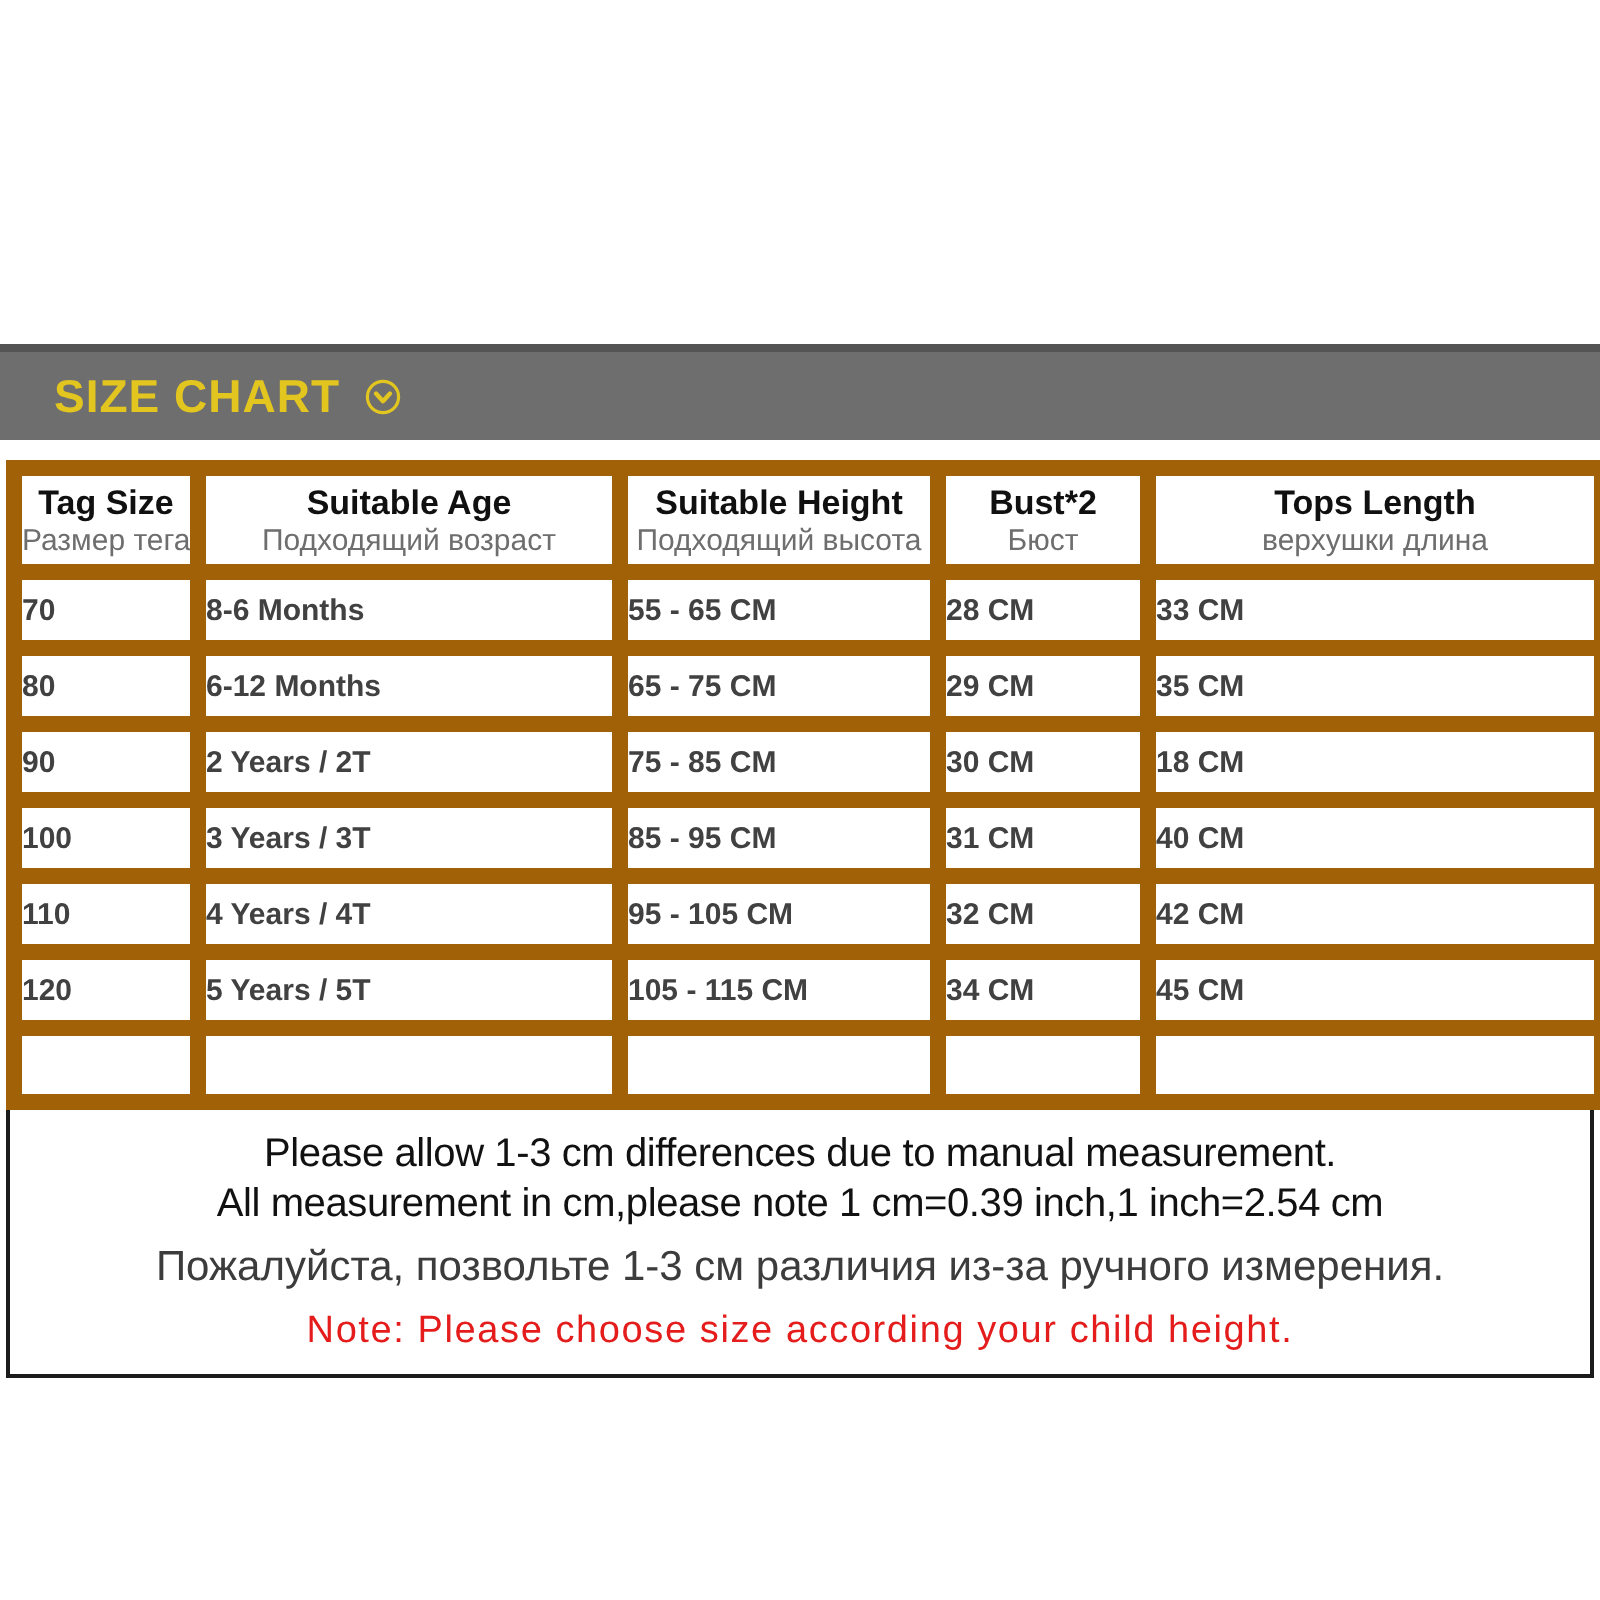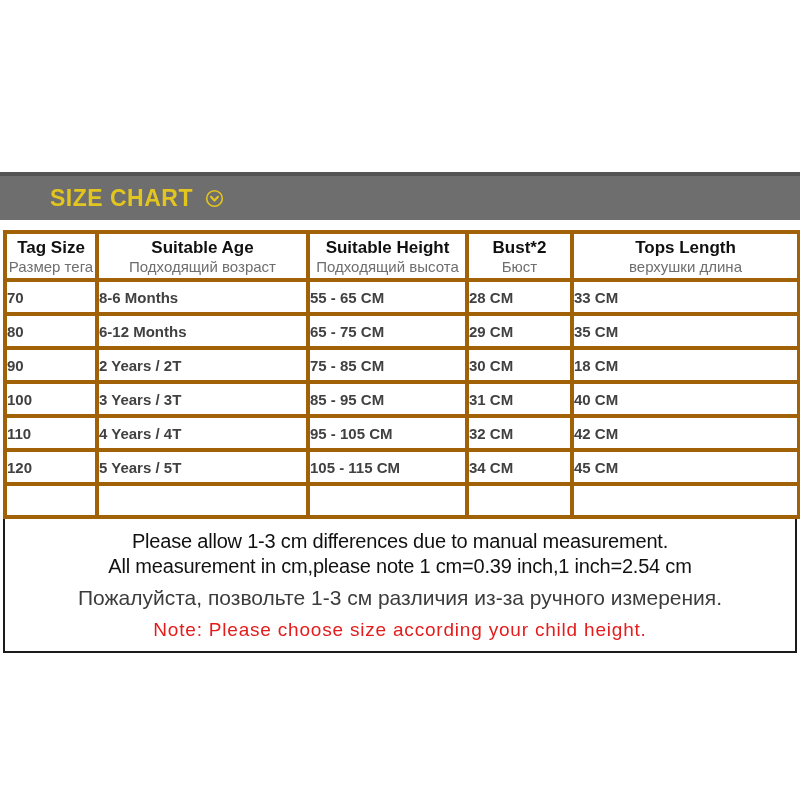--- a/index.html
+++ b/index.html
@@ -14,21 +14,21 @@
     background: #ffffff;
     overflow: hidden;
   }
   .header-bar {
     margin-top: 172px;
     height: 44px;
     background: #6e6e6e;
     border-top: 4px solid #545454;
     display: flex;
     align-items: center;
-    padding-left: 50px;
+    padding-left: 27px;
   }
   .header-title {
     color: #e3c51f;
     font-size: 23px;
     font-weight: 800;
     letter-spacing: 0.5px;
     white-space: nowrap;
   }
   .chev-icon {
     margin-left: 12px;
@@ -36,21 +36,21 @@
     height: 19px;
     display: inline-block;
   }
   .size-table {
     width: 794px;
     margin: 10px 3px 0 3px;
     border-collapse: collapse;
     table-layout: fixed;
   }
   .size-table th, .size-table td {
-    border: 4px solid #a16207;
+    border: 8px solid #a16207;
     vertical-align: middle;
     padding: 0;
     overflow: hidden;
     white-space: nowrap;
   }
   .size-table thead th { height: 44px; font-weight: normal; }
   .hdr-en {
     font-size: 17px;
     font-weight: 700;
     color: #101010;

